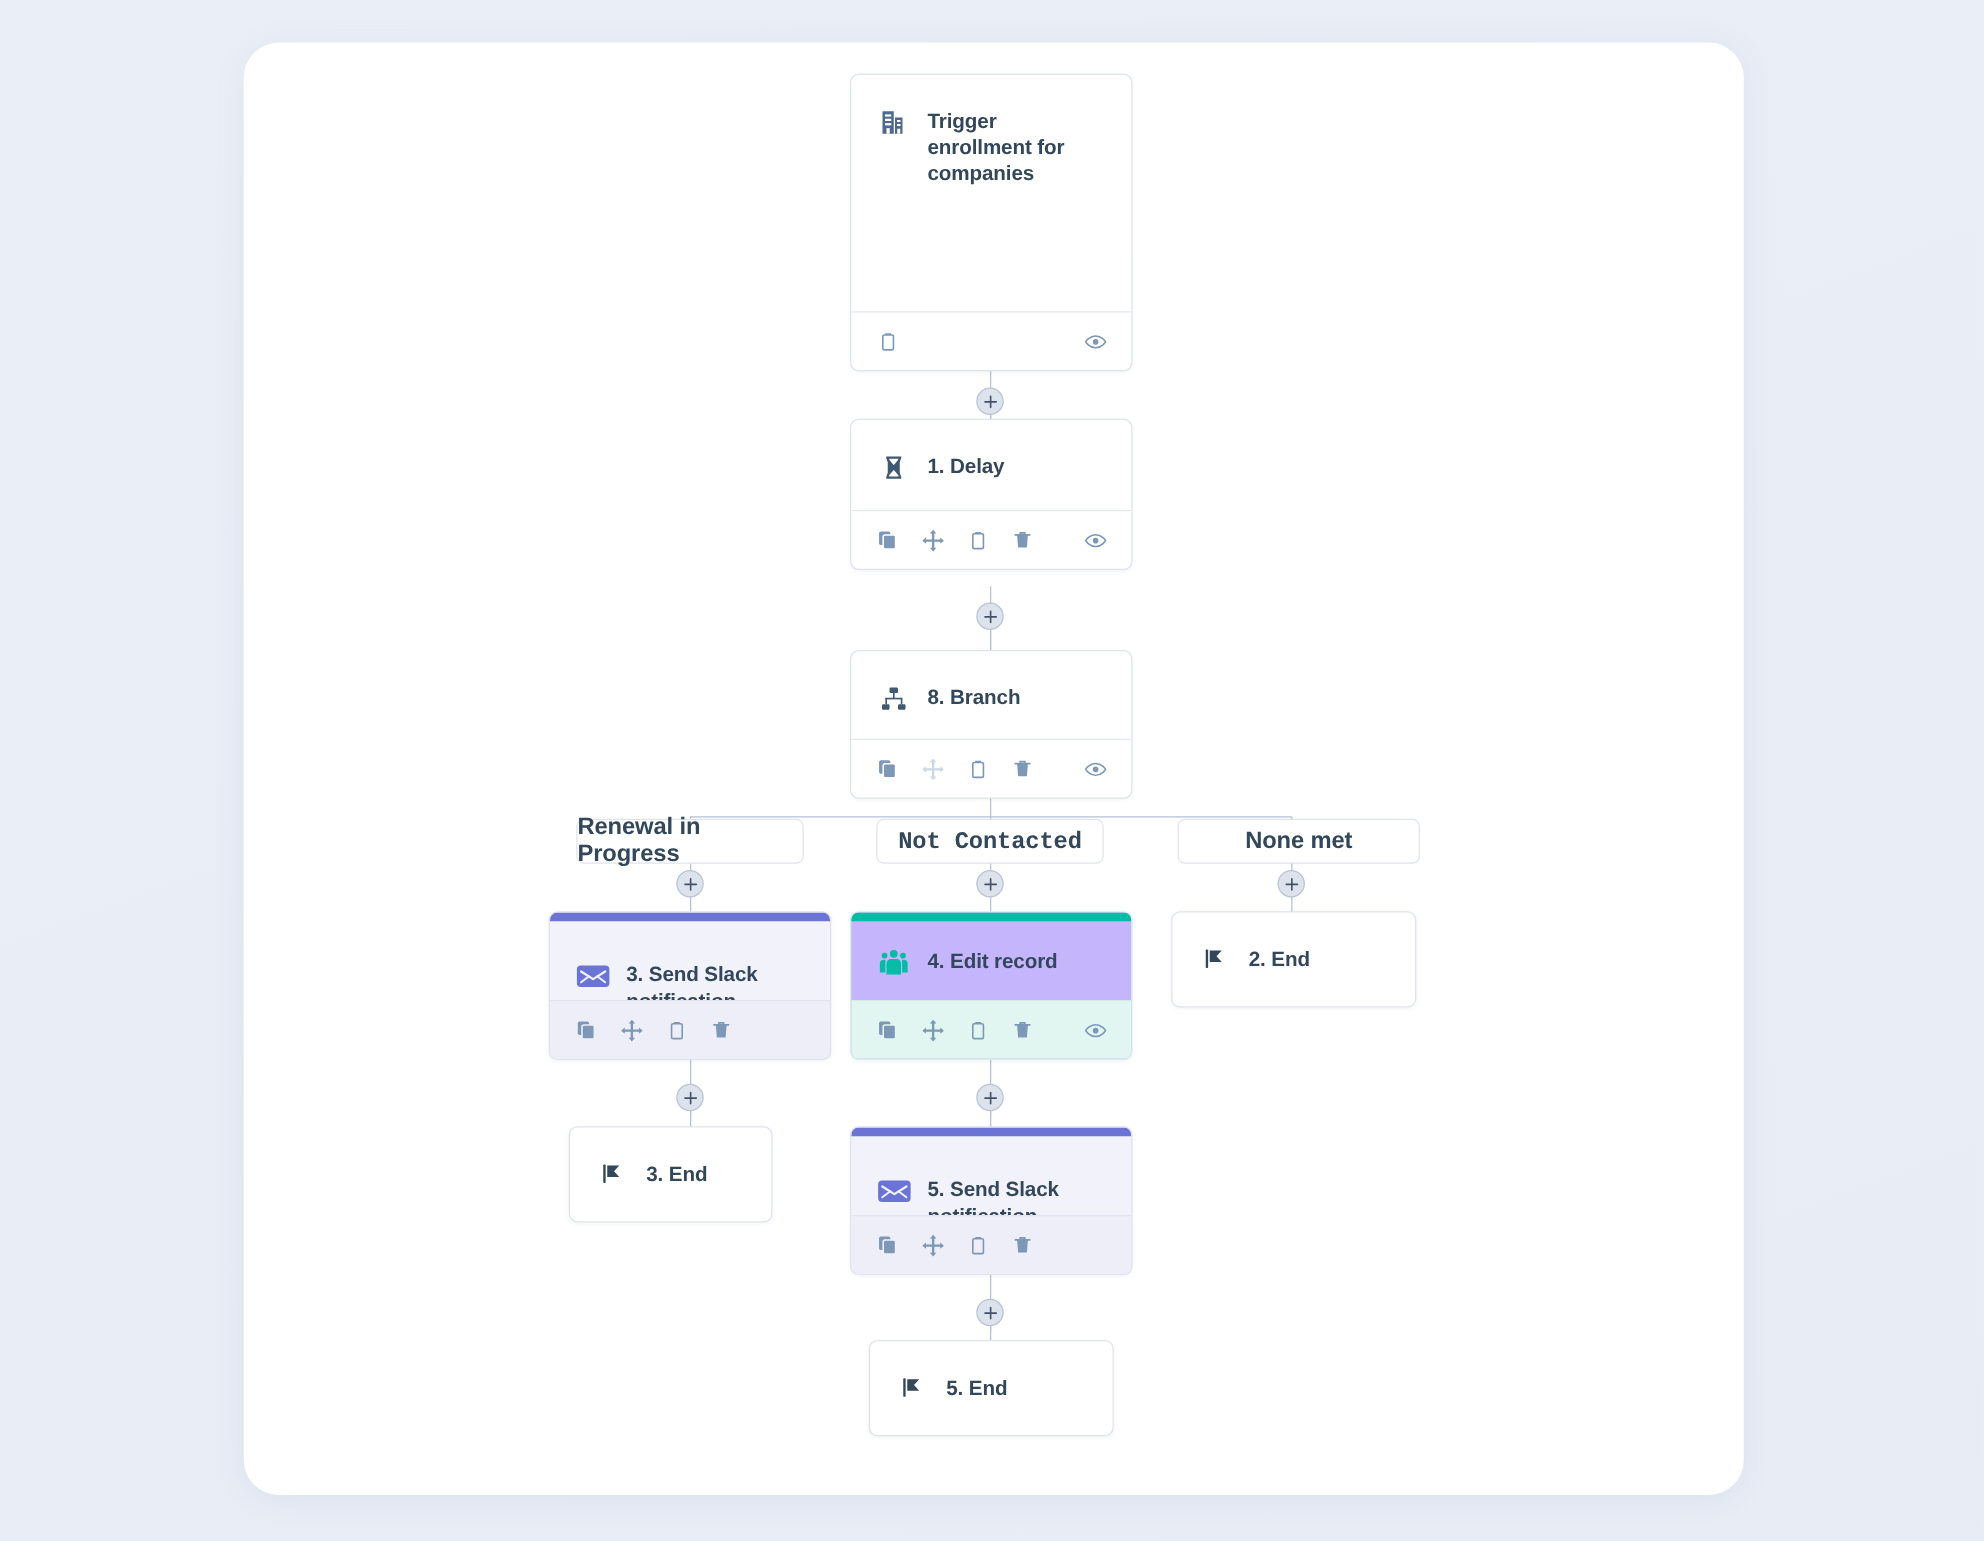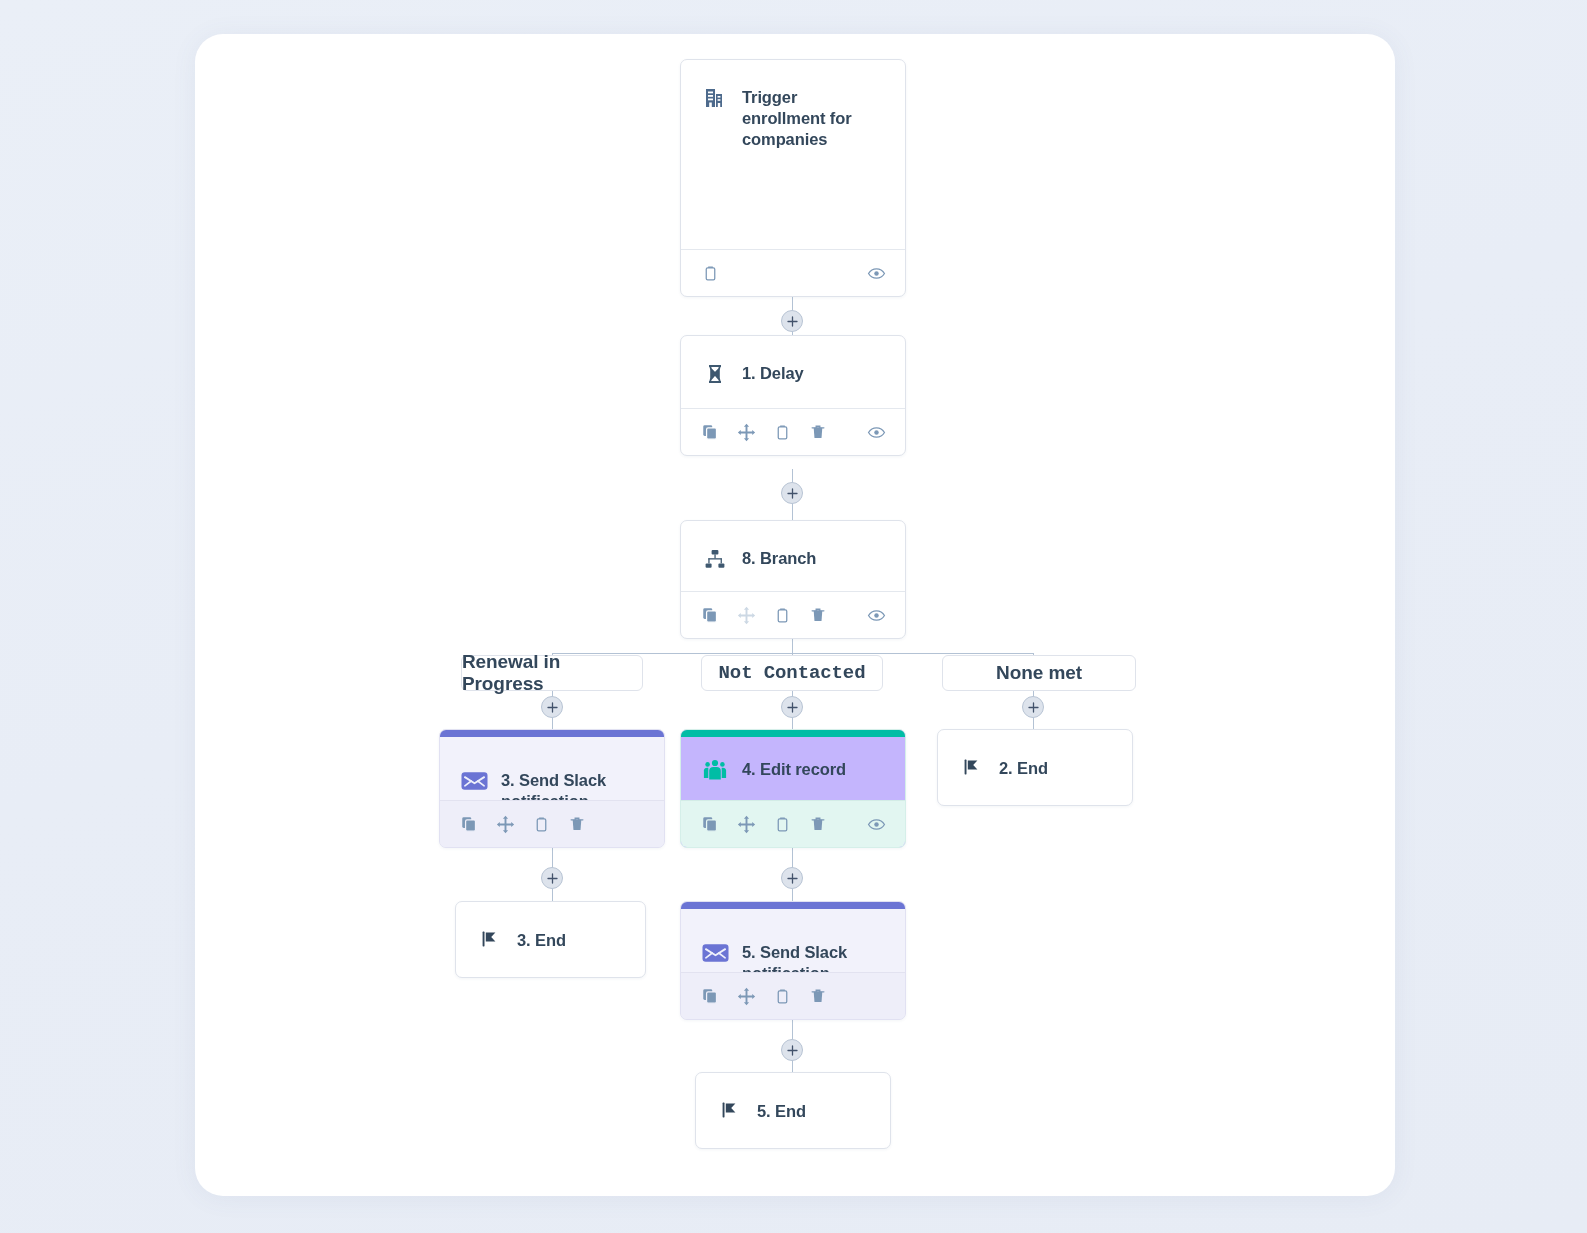--- a/index.html
+++ b/index.html
@@ -449,21 +449,21 @@
         <span class="node-icon">
           <svg width="20" height="20" viewBox="0 0 20 20" fill="#33475b">
             <rect x="2.6" y="2.6" width="1.9" height="14.8" rx="0.6"></rect>
             <path d="M5.8 3.4h9.6l-4.2 4.6 4.2 4.6H5.8z"></path>
           </svg>
         </span>
         <span class="node-title">2. End</span>
       </div>
     </div>
 
-    <div class="node end" style="left:260px; top:867px; width:191px; height:77px;">
+    <div class="node end" style="left:260px; top:867px; width:163px; height:77px;">
       <div class="node-body">
         <span class="node-icon">
           <svg width="20" height="20" viewBox="0 0 20 20" fill="#33475b">
             <rect x="2.6" y="2.6" width="1.9" height="14.8" rx="0.6"></rect>
             <path d="M5.8 3.4h9.6l-4.2 4.6 4.2 4.6H5.8z"></path>
           </svg>
         </span>
         <span class="node-title">3. End</span>
       </div>
     </div>

